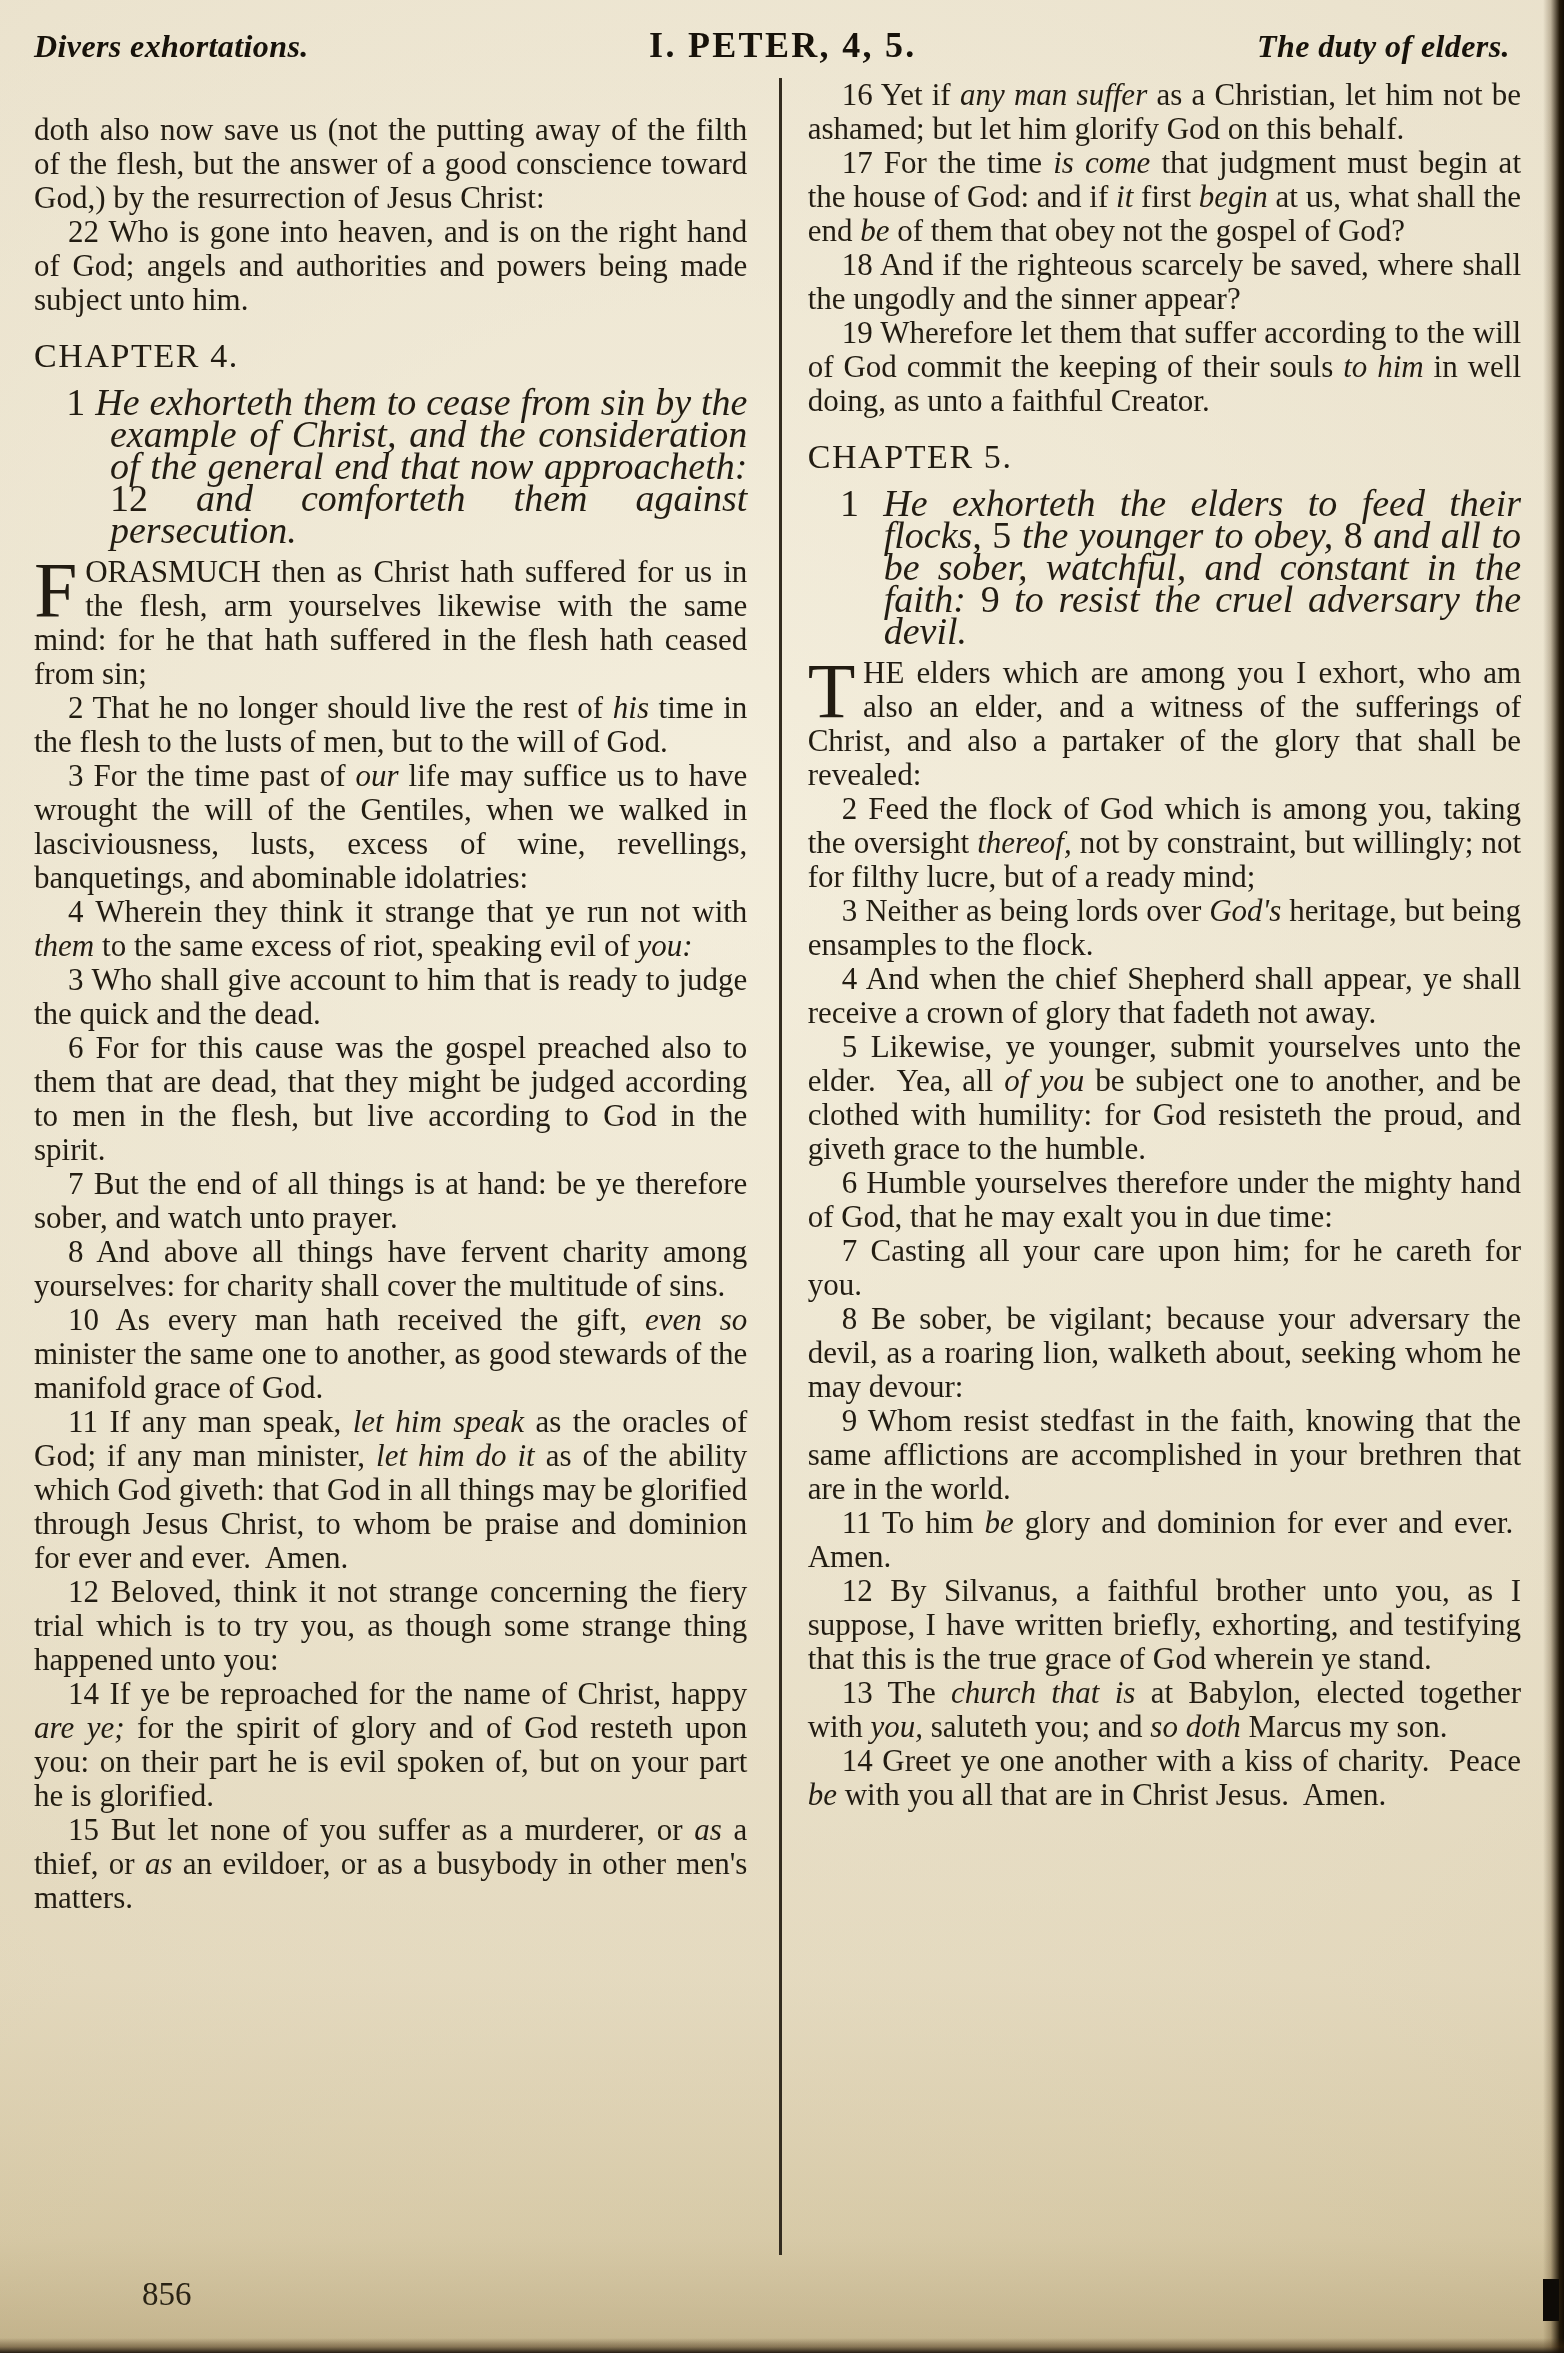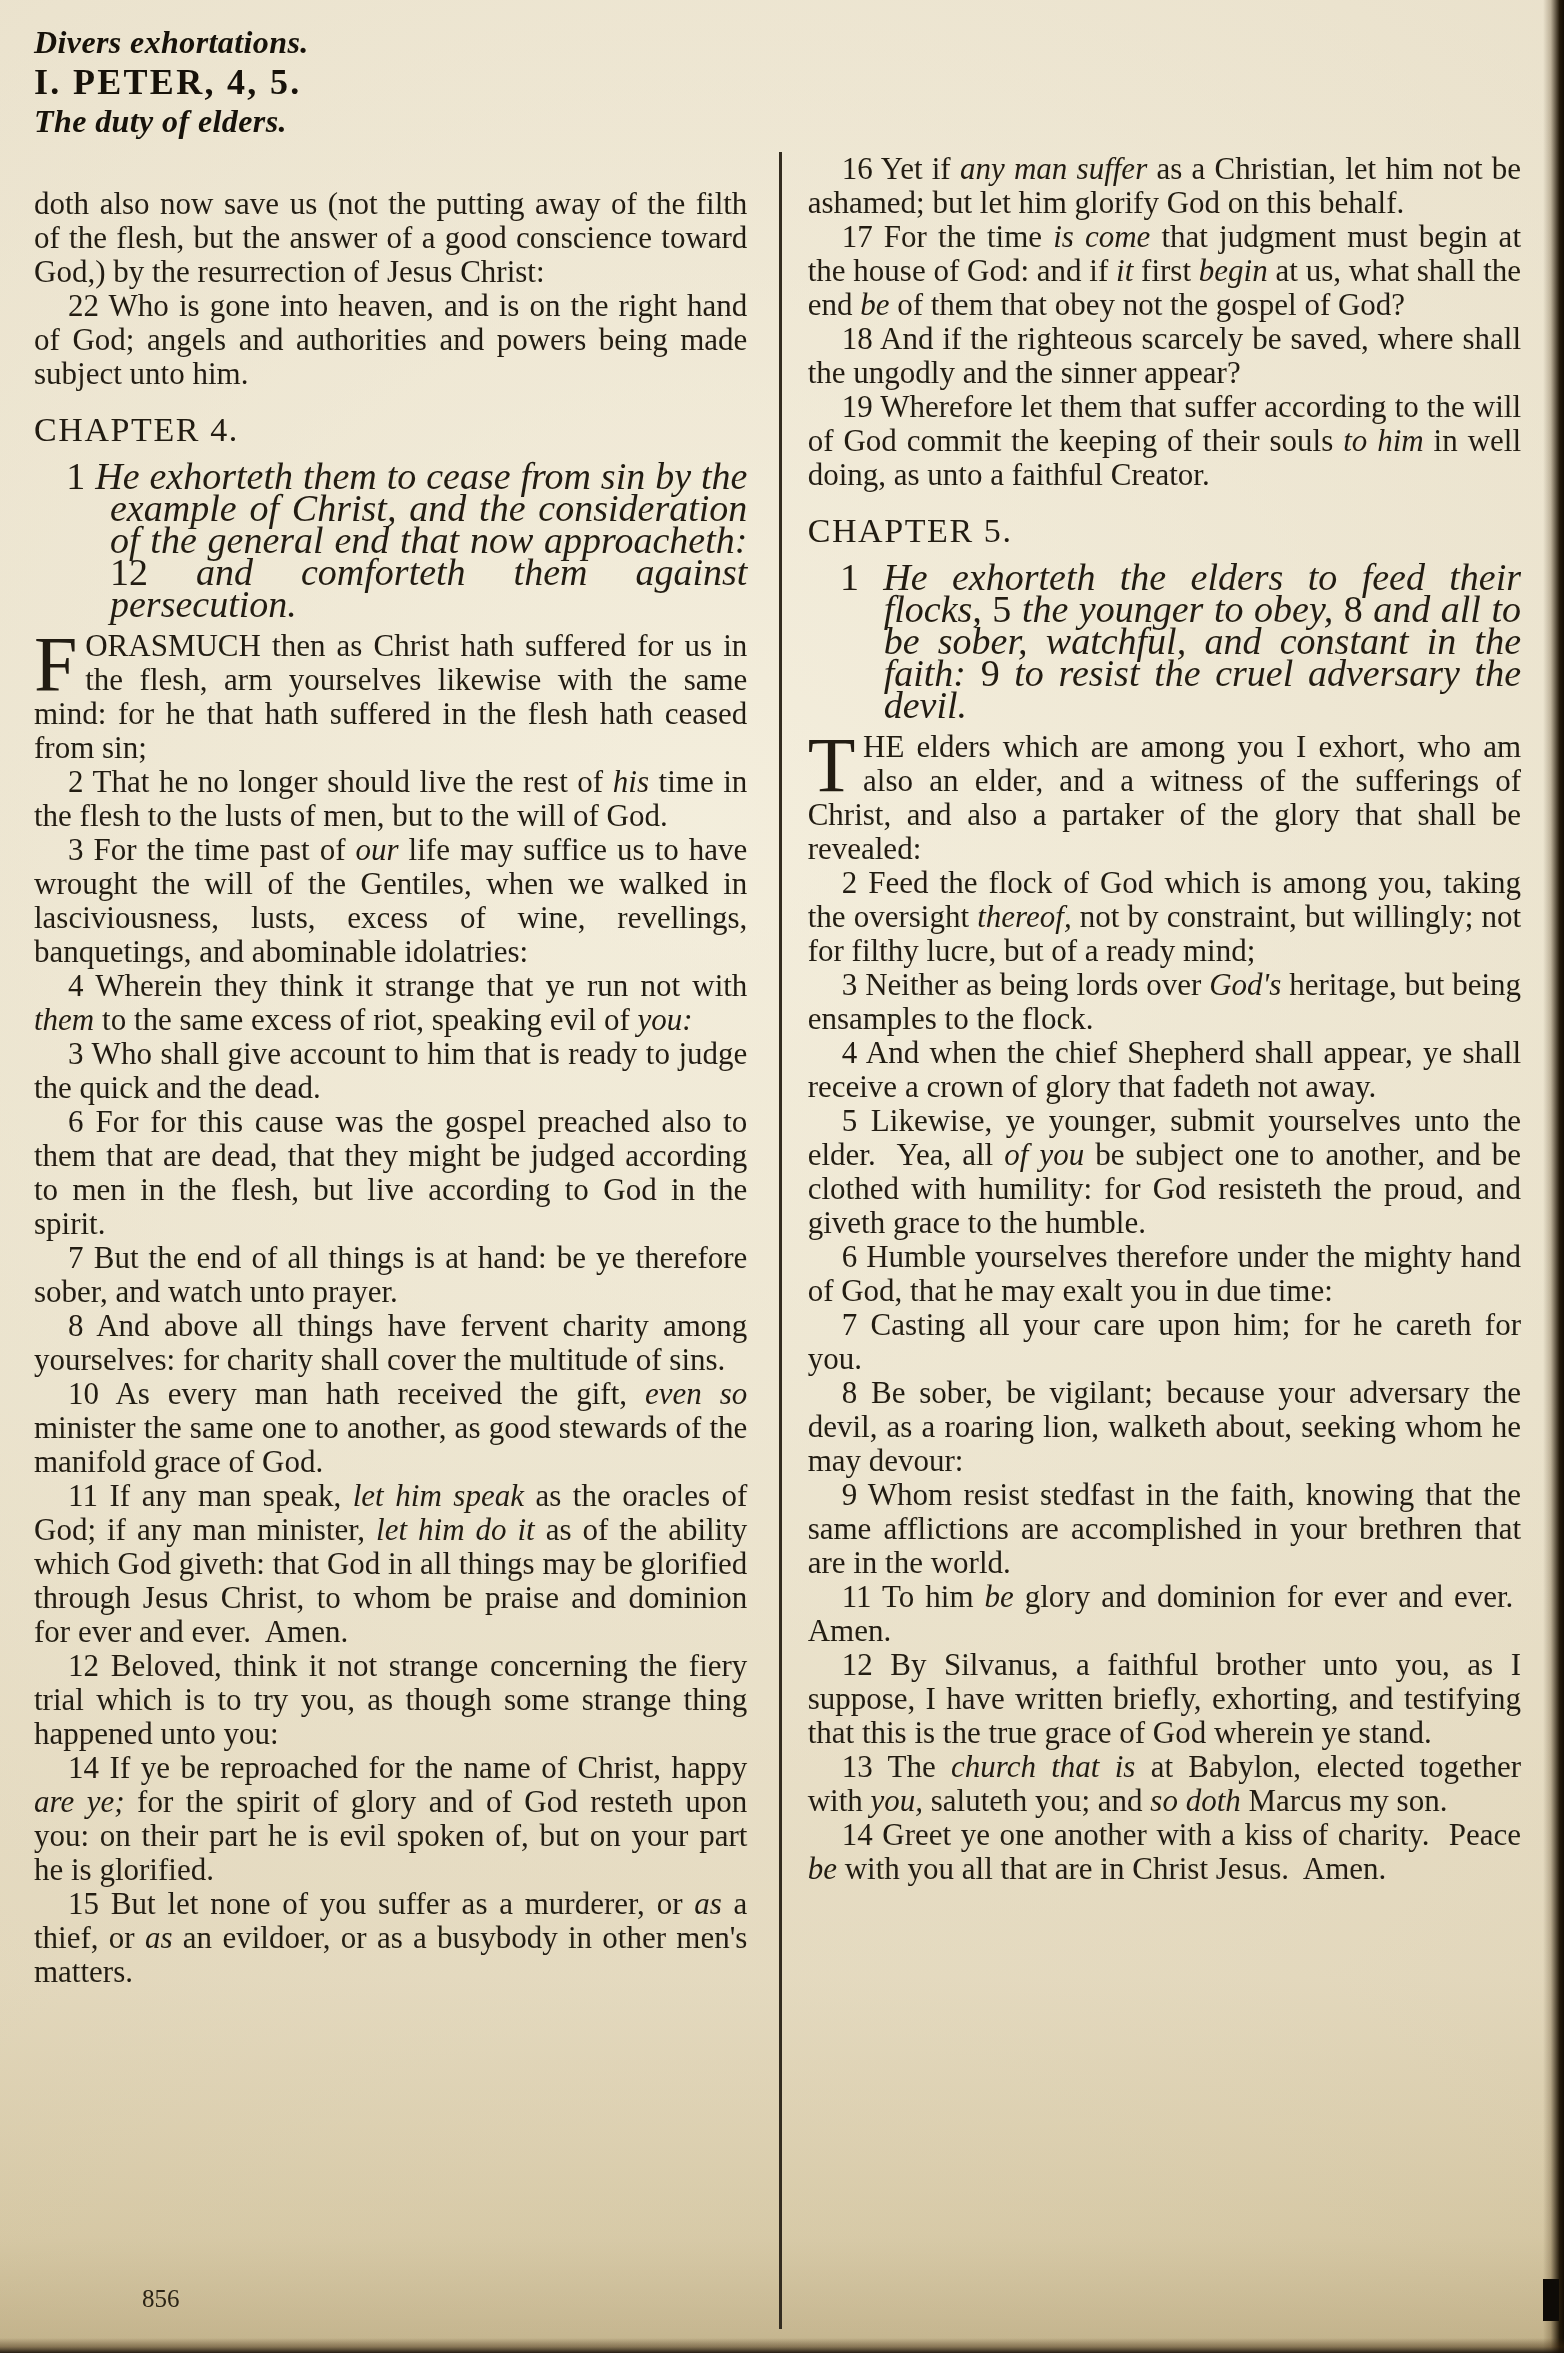--- a/index.html
+++ b/index.html
@@ -25,21 +25,20 @@
     position: absolute; left: 0; bottom: 0; width: 100%; height: 15.6px;
     background: linear-gradient(180deg, rgba(60,40,15,0) 0%, rgba(60,40,15,0.45) 55%, #16100a 100%);
   }
   .edge-mark {
     position: absolute; right: 6.3px; bottom: 33px; width: 15.6px; height: 42px;
     background: #0e0b07;
   }
   .header {
     display: flex; justify-content: space-between; align-items: baseline;
     padding: 23.5px 55px 6.3px 34px;
-    flex-direction: column;
   }
   .hdr-side {
     font-size: 32px; font-weight: 700; font-style: italic; letter-spacing: 0.4px;
     color: #17120a;
   }
   .hdr-center {
     font-size: 36px; font-weight: 700; letter-spacing: 2.3px; color: #17120a;
   }
   .columns {
     display: flex;
@@ -70,21 +69,21 @@
     margin: 22px 0 12.5px 0;
   }
   p.dropcap-verse { text-indent: 0; }
   .dropcap {
     float: left;
     font-size: 78px; line-height: 58px;
     padding: 6.3px 7.8px 0 0;
   }
   .page-number {
     position: absolute; left: 142px; bottom: 41px;
-    font-size: 25px; color: #2a2315;
+    font-size: 33px; color: #2a2315;
   }
   i { font-style: italic; }
 </style>
 </head>
 <body>
 
 <div class="page">
 
   <header class="header">
     <span class="hdr-side">Divers exhortations.</span>

